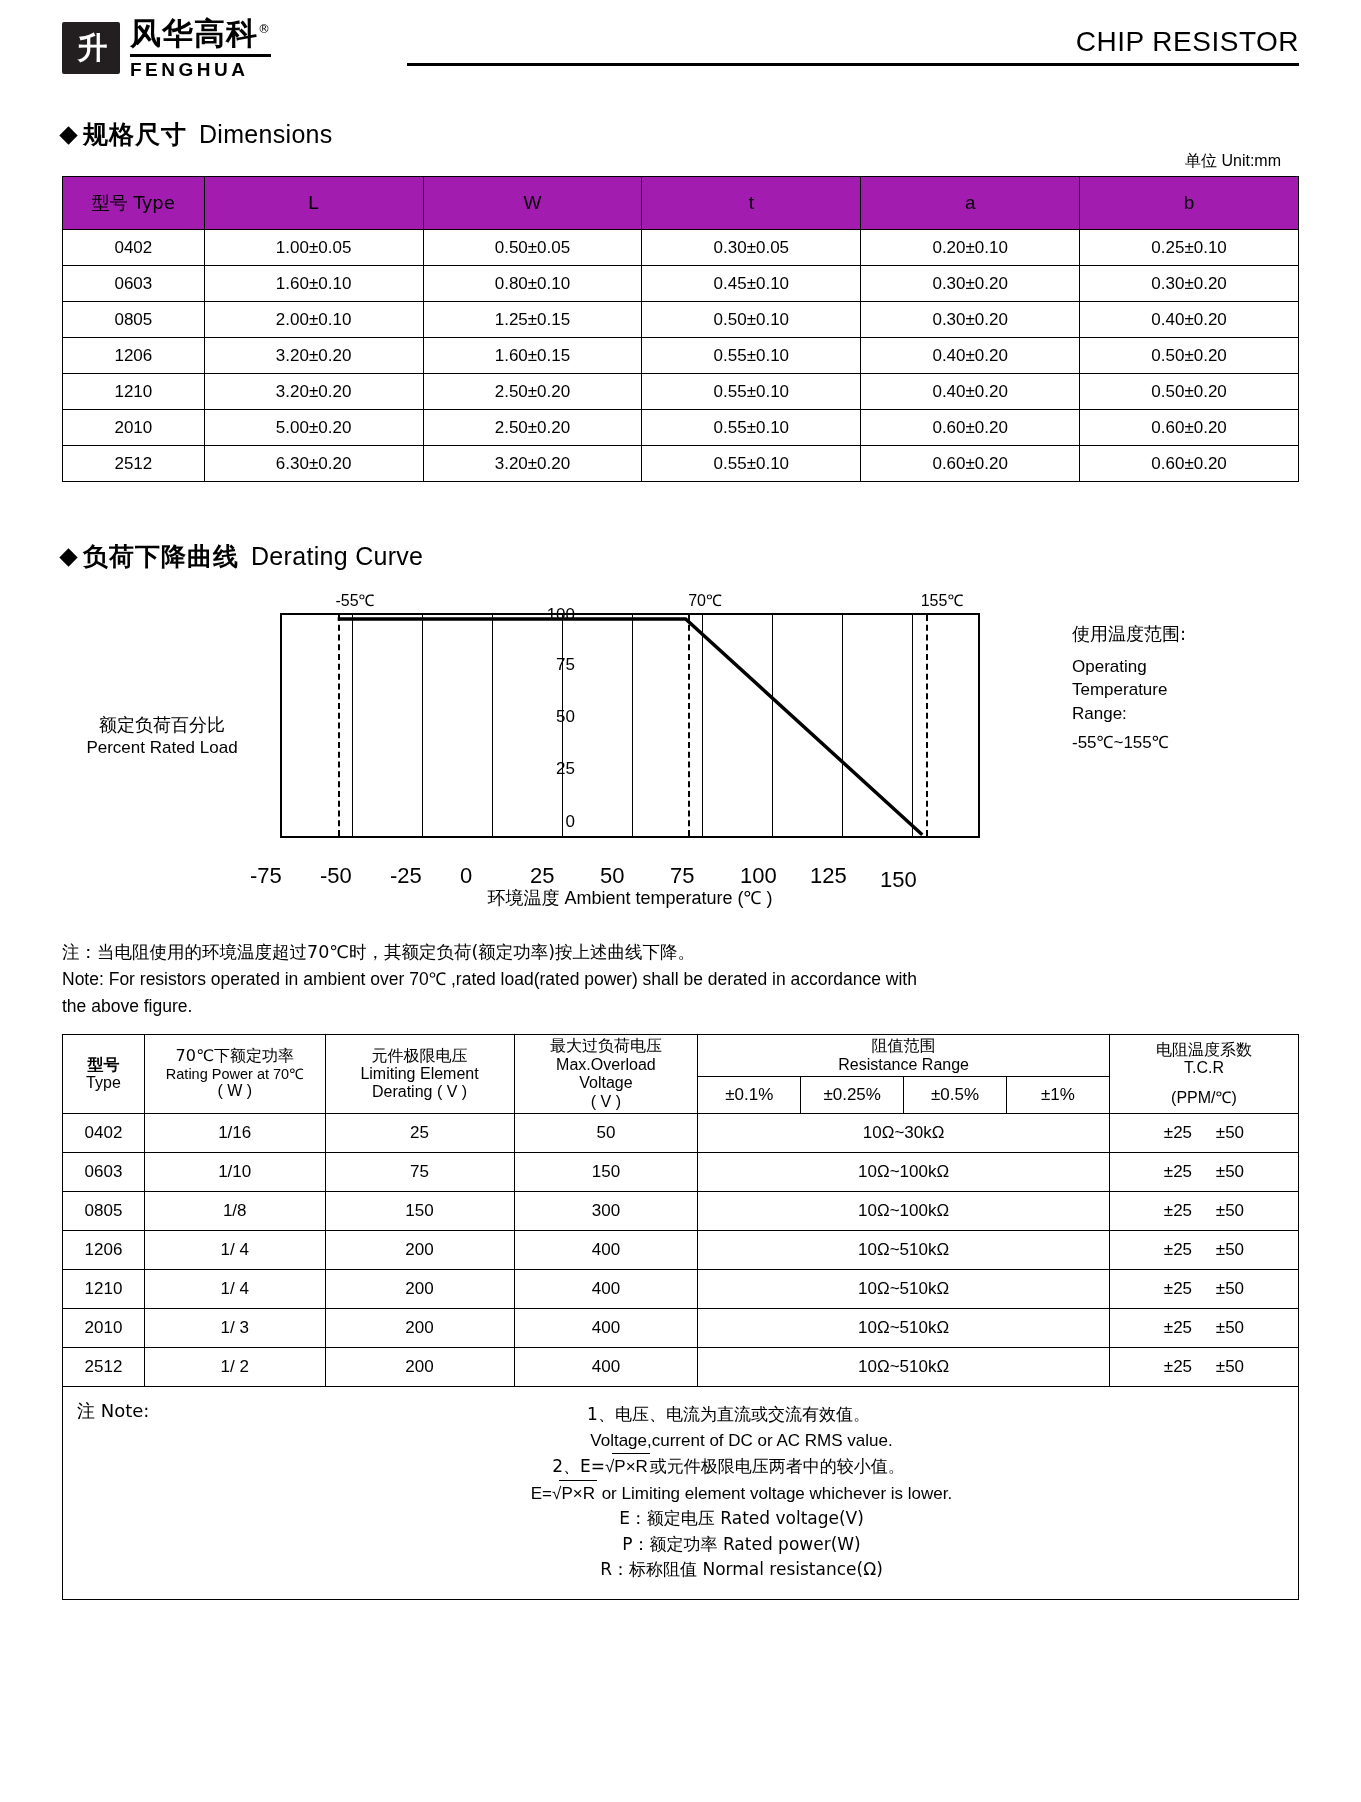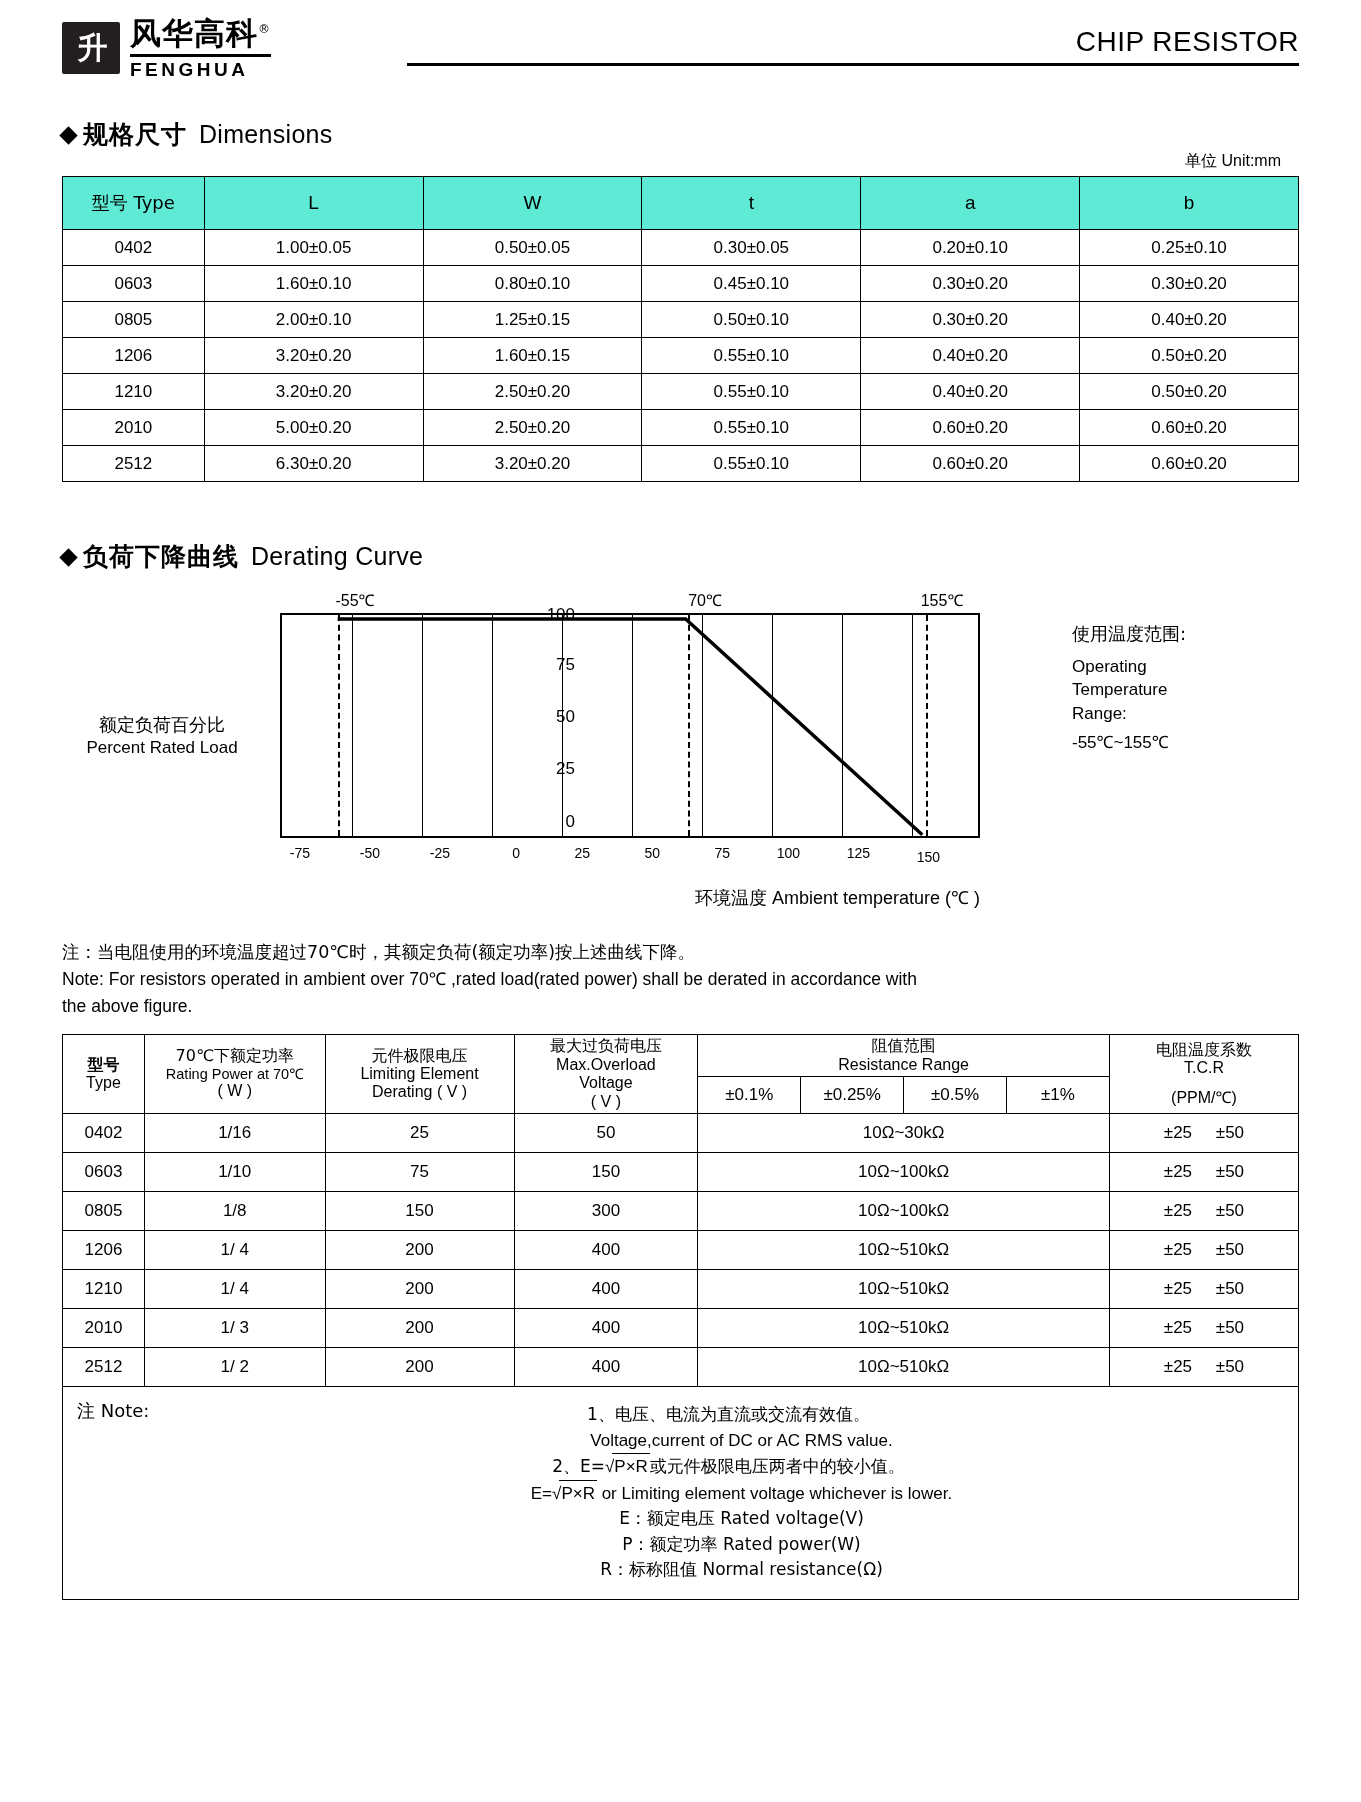--- a/index.html
+++ b/index.html
@@ -136,21 +136,21 @@
   }
   table td, table th {
     border: 1px solid #000;
     text-align: center;
     font-weight: normal;
   }
 
   
   .dim-table { margin-top: 4px; }
   .dim-table thead td {
-    background: #5eead4;
+    background: #a21caf;
     height: 50px;
     font-size: 19px;
   }
   .dim-table thead td.type-col {
     font-family: "DejaVu Sans", sans-serif;
     font-size: 18px;
   }
   .dim-table tbody td {
     height: 33px;
     font-size: 17px;
@@ -212,23 +212,24 @@
   }
   .ytick {
     position: absolute;
     right: 724px;
     font-size: 17px;
     text-align: right;
     width: 60px;
   }
   .xtick {
     position: absolute;
-    font-size: 14px;
-    text-align: right;
+    font-size: 22px;
+    text-align: left;
     width: 60px;
+    margin-top: 18px;
   }
   .temp-mark {
     position: absolute;
     font-size: 16px;
     width: 90px;
     text-align: center;
   }
   .chart-right {
     position: absolute;
     left: 1010px;
@@ -238,21 +239,21 @@
   }
   .chart-right .cn {
     font-family: "DejaVu Sans", sans-serif;
     font-size: 18px;
   }
   .x-axis-title {
     position: absolute;
     left: 218px;
     width: 700px;
     top: 298px;
-    text-align: right;
+    text-align: center;
     font-size: 18px;
   }
   .x-axis-title .cn { font-family: "DejaVu Sans", sans-serif; }
 
   .note-block {
     margin-top: 22px;
     font-size: 17.5px;
     line-height: 1.55;
   }
   .note-block .cn { font-family: "DejaVu Sans", sans-serif; }

